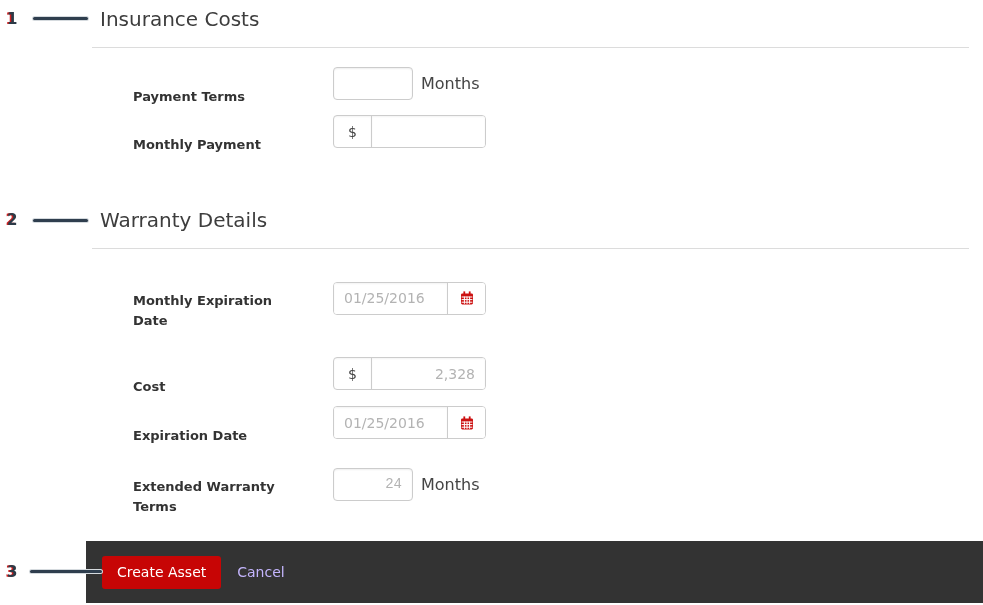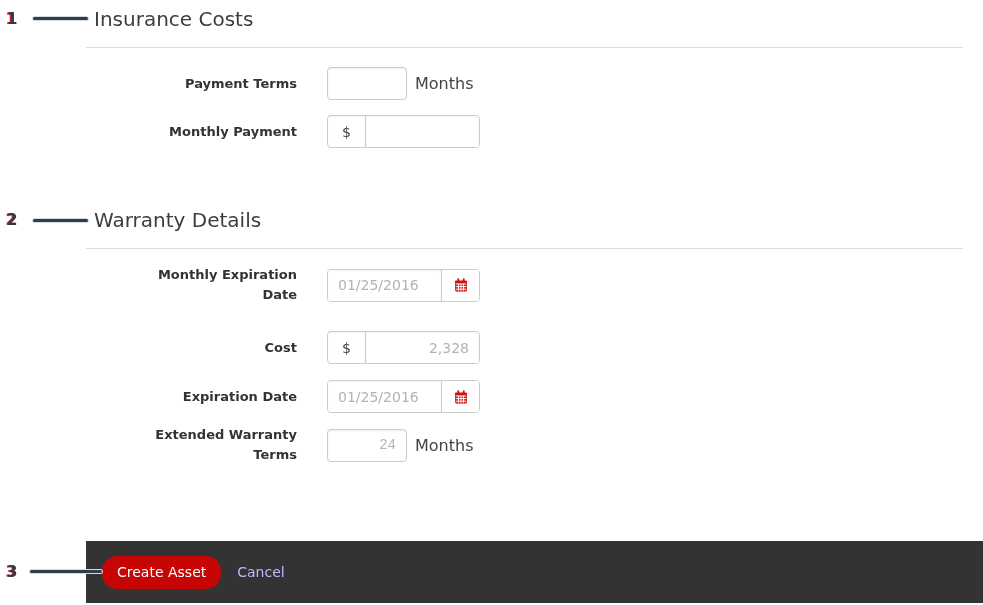--- a/index.html
+++ b/index.html
@@ -5,31 +5,31 @@
   * { box-sizing: border-box; }
   html,body { margin:0; padding:0; }
   body {
     width:983px; height:605px; background:#ffffff;
     font-family:"DejaVu Sans","Liberation Sans",sans-serif;
     position:relative; overflow:hidden;
   }
   .page { position:absolute; inset:0; }
 
   
-  .content { position:absolute; left:94px; top:0; width:869px; }
+  .content { position:absolute; left:100px; top:0; width:869px; }
 
   .section-title {
     margin:8px 0 0; font-size:20px; font-weight:400; color:#3d3d3d; line-height:23px;
   }
   .divider { height:1px; background:#dcdcdc; margin-top:16px; margin-left:-8px; }
 
   .row { display:flex; align-items:center; }
   .lbl {
-    width:170px; margin-left:33px; flex:none; text-align:right;
-    font-size:13px; font-weight:bold; color:#333333; line-height:20px;
+    width:170px; margin-left:33px; flex:none; 
+    font-size:13px; font-weight:bold; color:#333333; line-height:20px;margin-top:26px;
   }
   .ctl { margin-left:30px; display:flex; align-items:center; }
 
   .inp {
     width:80px; height:33px; border:1px solid #cccccc; border-radius:4px;
     font:inherit; font-size:14px; color:#555; padding:0 10px; background:#fff;
     box-shadow:inset 0 1px 2px rgba(0,0,0,.07); outline:none;
   }
   .inp.num { text-align:right;font-family:Liberation Mono, monospace; }
   .suffix { margin-left:8px; font-size:16px; color:#444444; }
@@ -62,21 +62,21 @@
   .s2 .r2 { margin-top:26px; height:33px; }
   .s2 .r3 { margin-top:16px; height:33px; }
   .s2 .r4 { margin-top:12px; min-height:40px; }
 
   
   .footer {
     position:absolute; left:86px; right:0; top:541px; height:62px;
     background:#333333; display:flex; align-items:center; padding-left:16px;
   }
   .btn-create {
-    height:33px; padding:0 15px; border:none; border-radius:15px;
+    height:33px; padding:0 15px; border:none; border-radius:3px;
     background:#c70505; color:#ffffff; font:inherit; font-size:14px; cursor:pointer;
   }
   .cancel-link { margin-left:16px; color:#c4b5fd; font-size:14px; text-decoration:none; cursor:pointer; }
 
   
   .ann-num {
     position:absolute; font-size:15px; font-weight:bold; color:#2c3a47;
     text-shadow:-1.5px 0 0 #cf2020; line-height:18px;
   }
   .ann-line {

